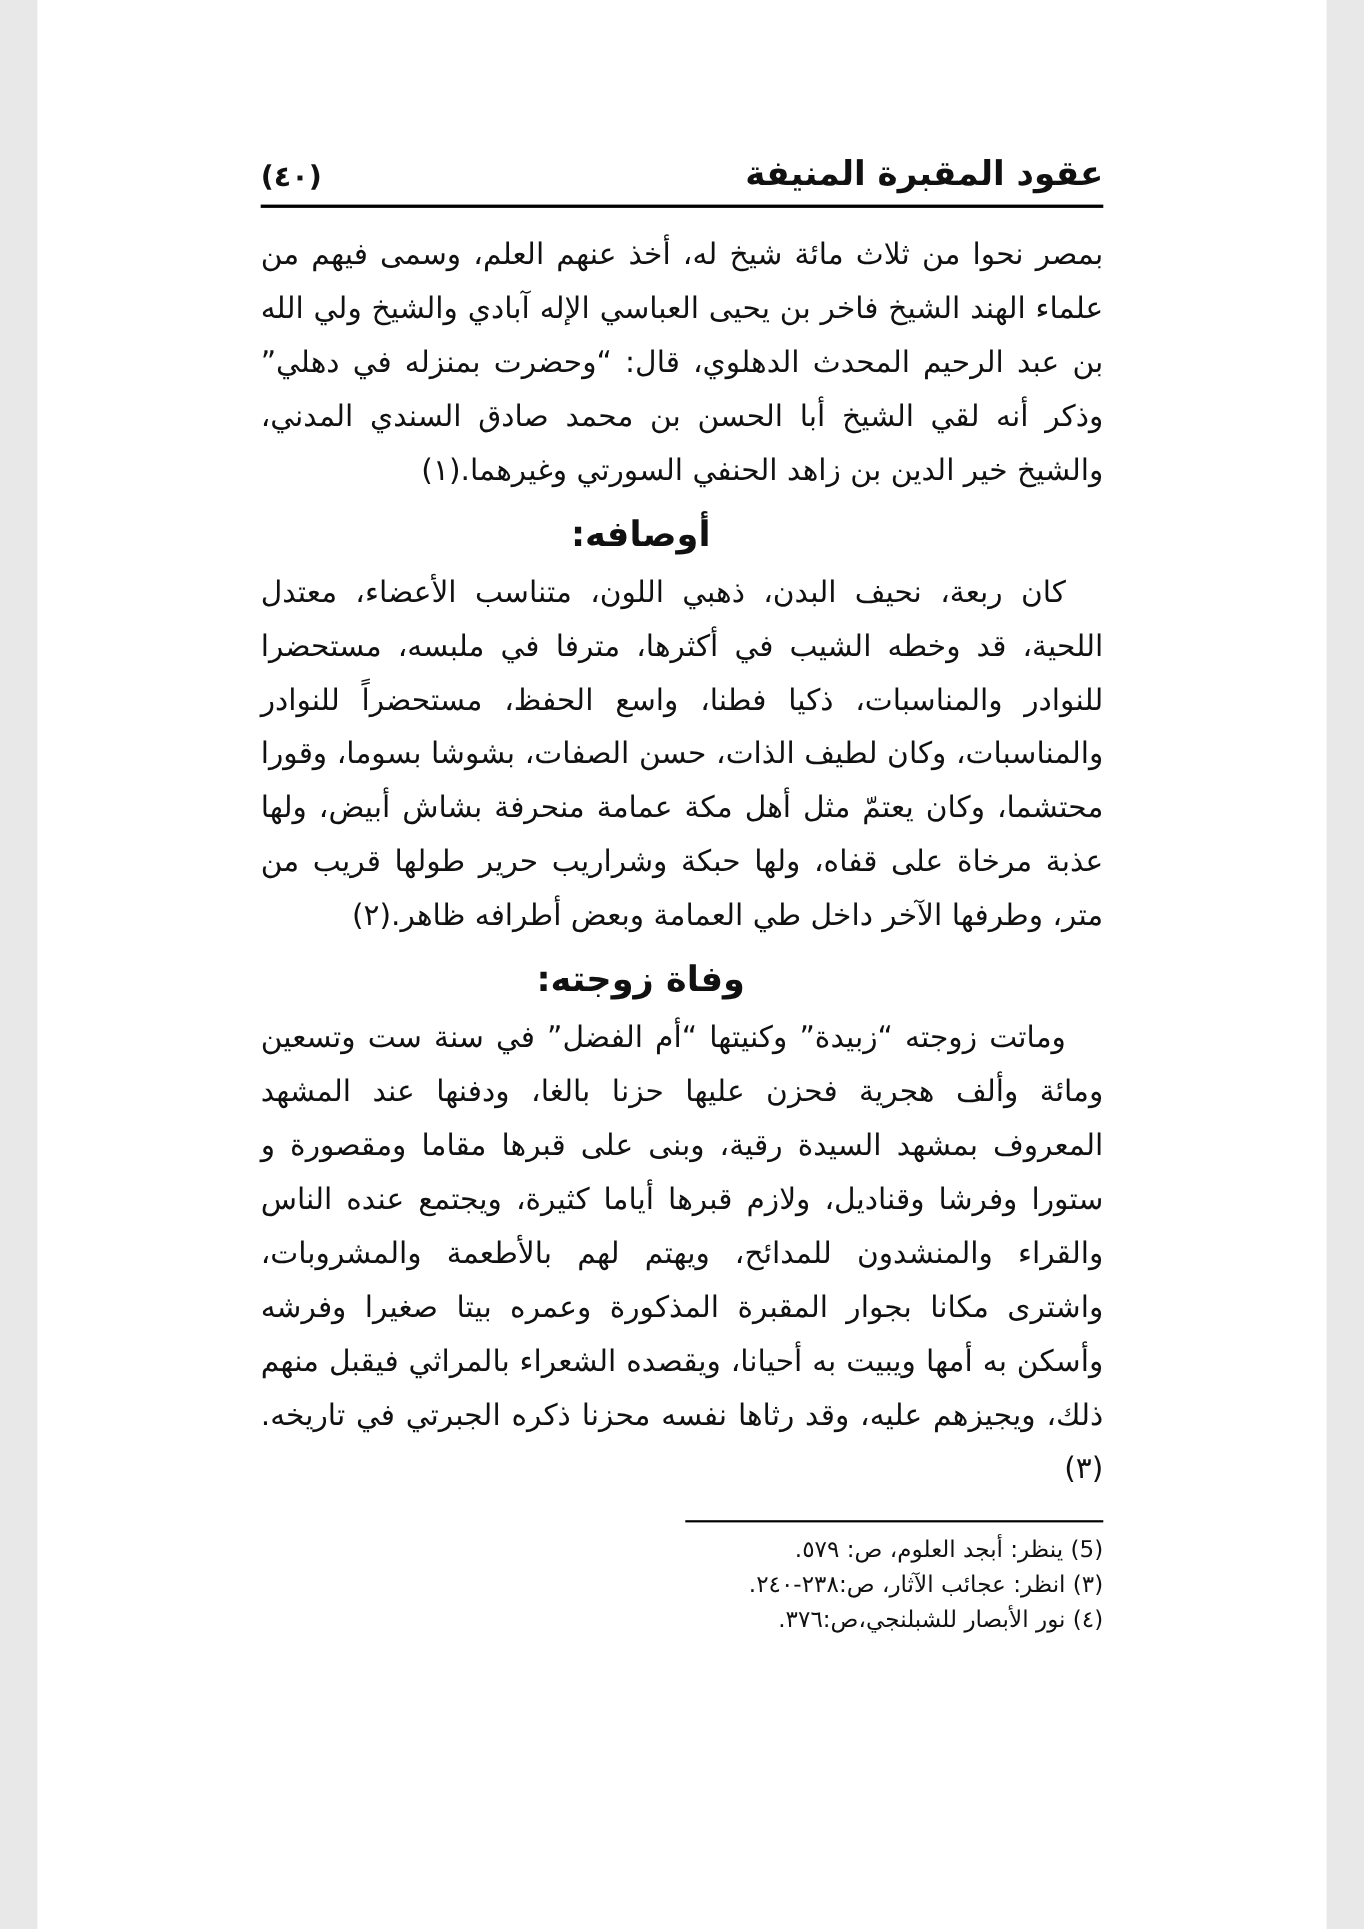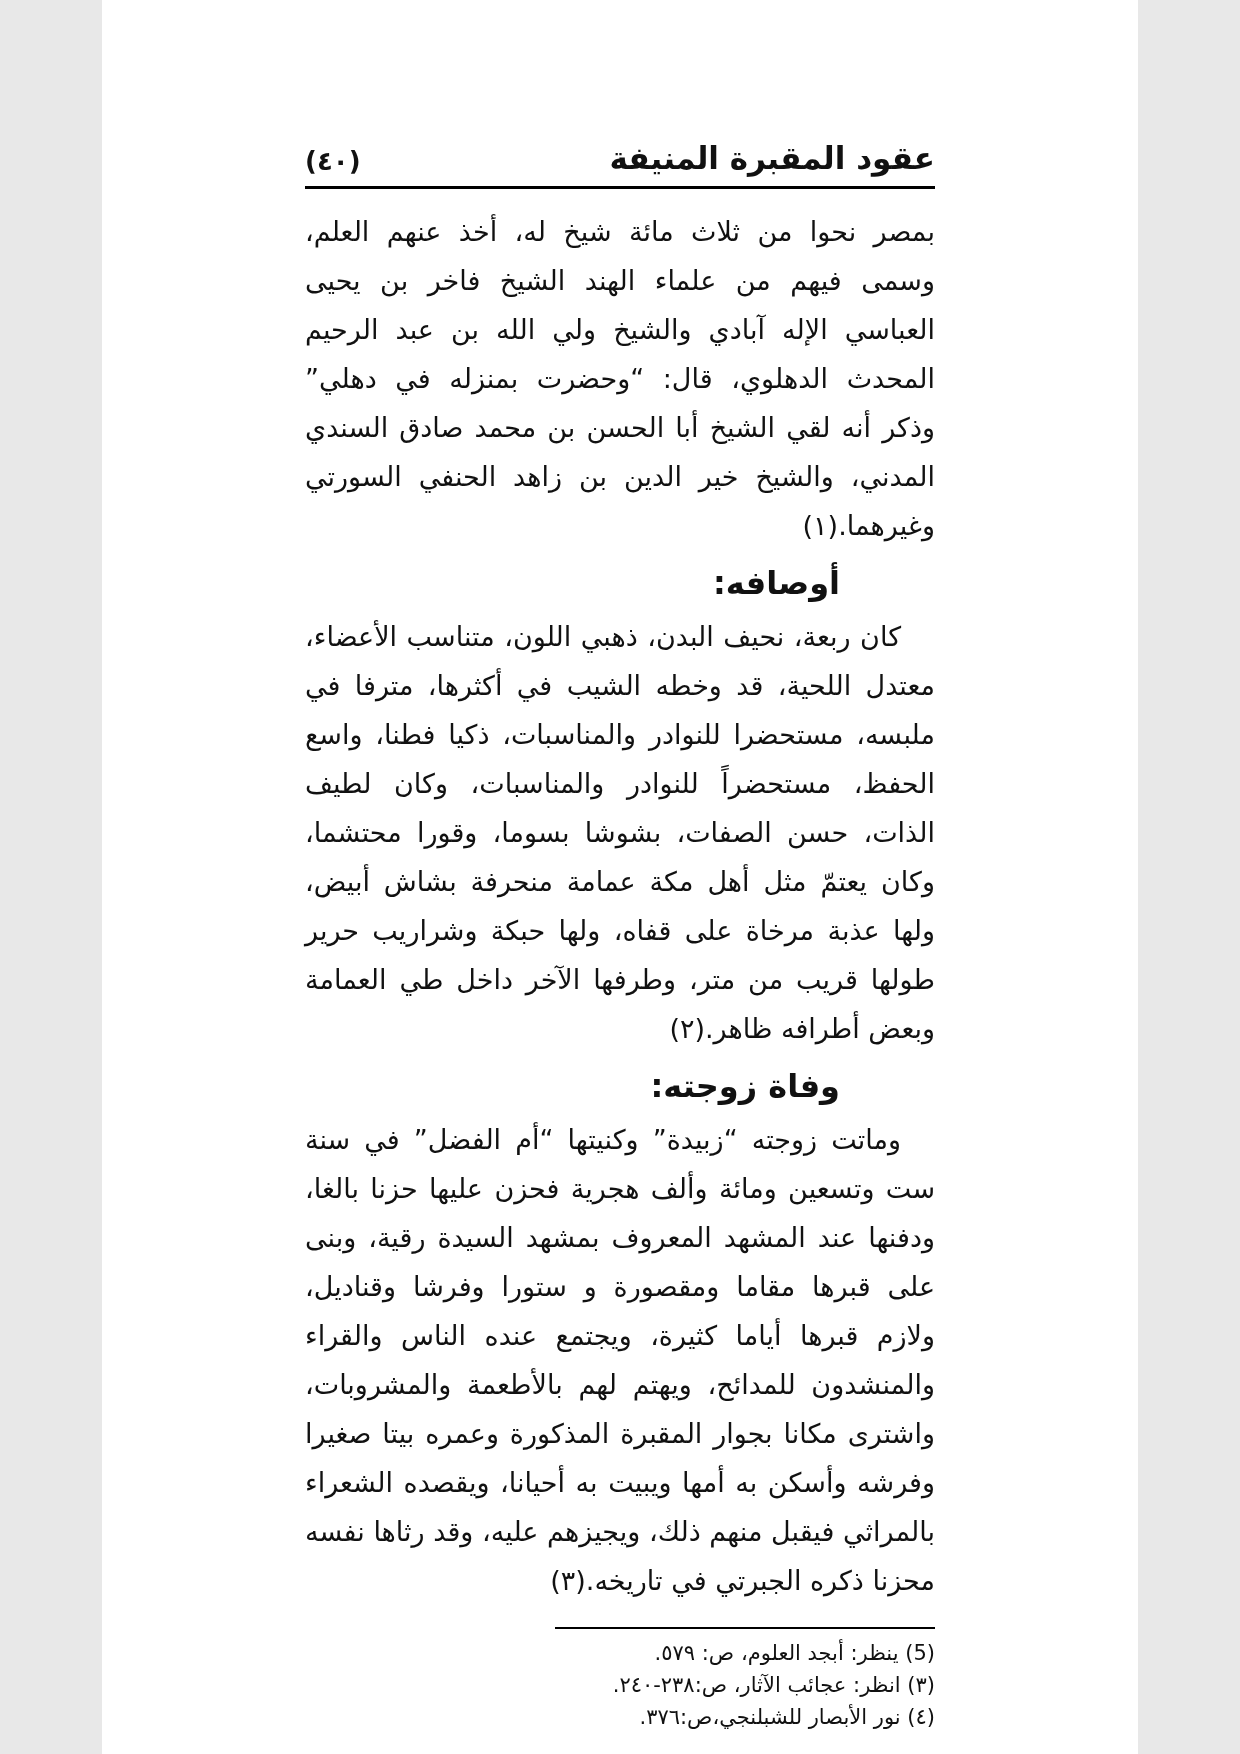--- a/index.html
+++ b/index.html
@@ -1,18 +1,18 @@
 <!DOCTYPE html>
 <html lang="ar"><head>
 <meta charset="utf-8">
 <style>
   html,body{margin:0;padding:0;background:#e8e8e8;}
   .page{
     position:relative;
-    width:1036px;
+    width:1172px;
     height:1754px;
     margin:0 auto;
     background:#ffffff;
     overflow:hidden;
     font-family:"DejaVu Sans", sans-serif;
     color:#111;
     box-sizing:border-box;
     padding:140px 203px 0 203px;
   }
   .header{
@@ -42,25 +42,25 @@
     line-height:49px;
   }
   .para{
     margin:0;
     text-indent:34px;
   }
   .para.no-indent{
     text-indent:0;
   }
   .heading{
-    margin:10px 95px 6px 0;
+    margin:10px 75px 6px 0;
     font-size:32px;
     font-weight:bold;
     line-height:46px;
-    text-align:right;
+    text-align:center;
   }
   .footnotes{
     direction:rtl;
     text-align:right;
     font-size:21px;
     line-height:32px;
     margin-top:22px;
   }
   .footnote-rule{
     width:380px;

